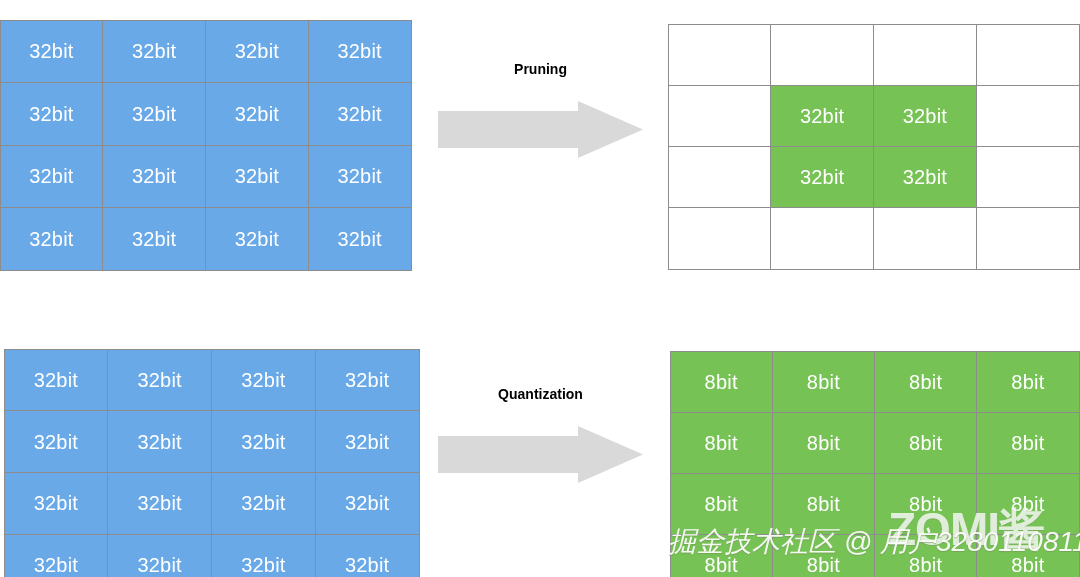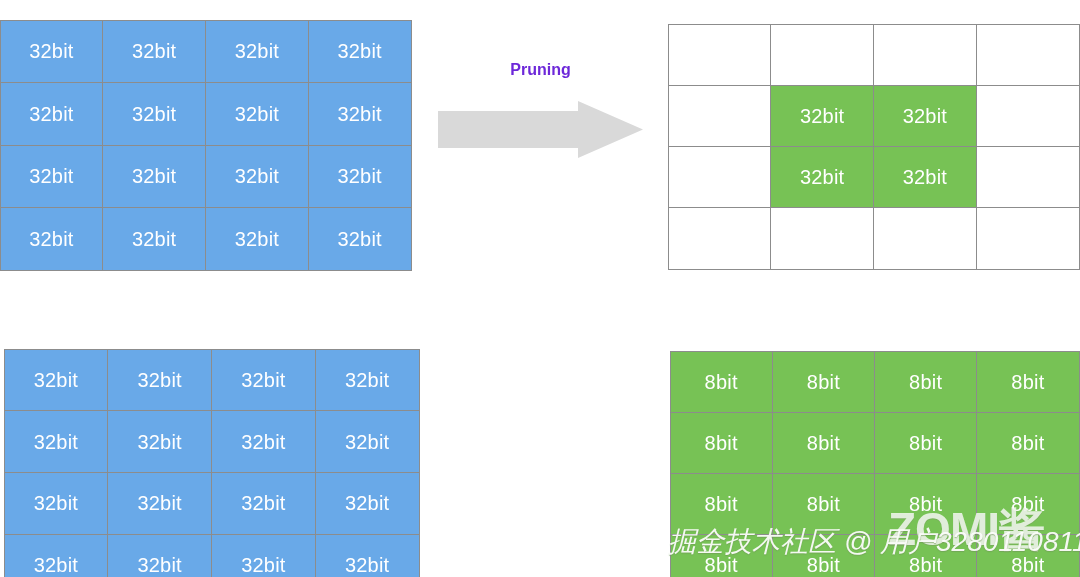--- a/index.html
+++ b/index.html
@@ -60,23 +60,23 @@
 
   
   .arrow-group {
     position: absolute;
   }
   .arrow-label {
     position: absolute;
     left: 0;
     width: 100%;
     text-align: center;
-    font-size: 16px;
+    font-size: 14px;
     font-weight: bold;
-    color: #6d28d9;
+    color: #000000;
     white-space: nowrap;
     line-height: 1;
     user-select: none;
   }
   .arrow-shape {
     position: absolute;
     left: 0;
     width: 100%;
   }
 
@@ -184,20 +184,26 @@
       <div class="cell blue">32bit</div>
       <div class="cell blue">32bit</div>
       <div class="cell blue">32bit</div>
       <div class="cell blue">32bit</div>
       <div class="cell blue">32bit</div>
       <div class="cell blue">32bit</div>
       <div class="cell blue">32bit</div>
       <div class="cell blue">32bit</div>
     </div>
 
+  <div class="arrow-group" id="arrow-group-quantization">
+    <div class="arrow-label">Quantization</div>
+    <svg class="arrow-shape" viewBox="0 0 205 57" preserveAspectRatio="none">
+      <polygon points="0,10 140,10 140,0 205,28.5 140,57 140,47 0,47" fill="#d9d9d9"></polygon>
+    </svg>
+  </div>
 
   <div class="grid" id="grid-quantized" style="grid-template-columns: repeat(4, 1fr); grid-template-rows: repeat(4, 1fr);">
       <div class="cell green">8bit</div>
       <div class="cell green">8bit</div>
       <div class="cell green">8bit</div>
       <div class="cell green">8bit</div>
       <div class="cell green">8bit</div>
       <div class="cell green">8bit</div>
       <div class="cell green">8bit</div>
       <div class="cell green">8bit</div>

